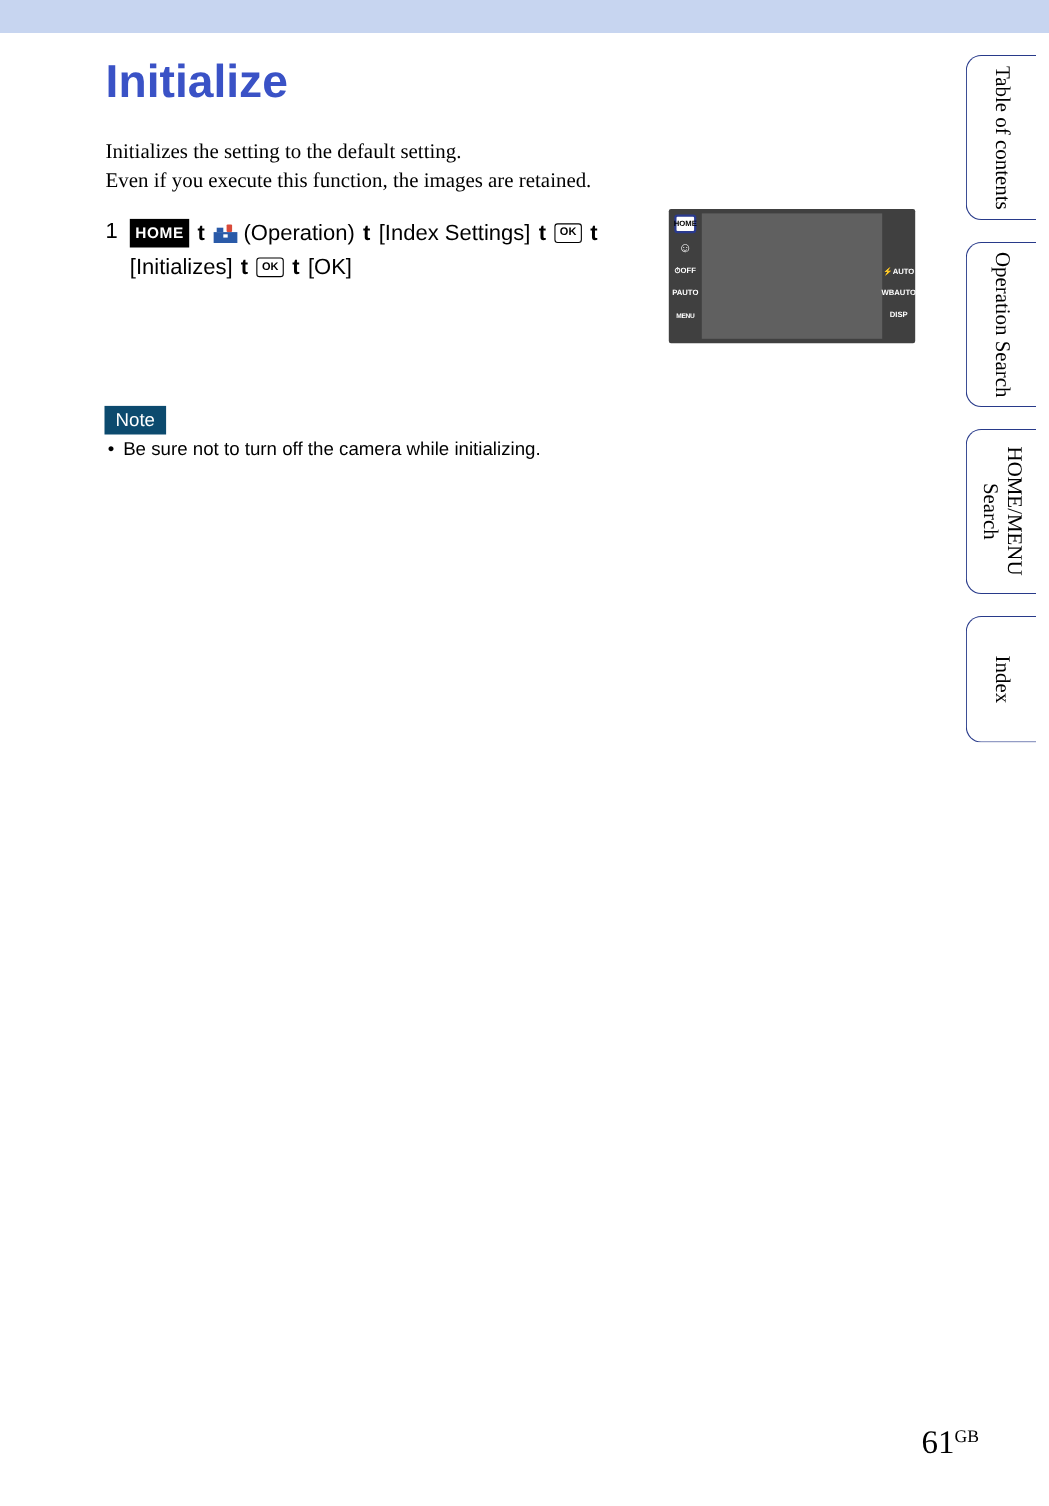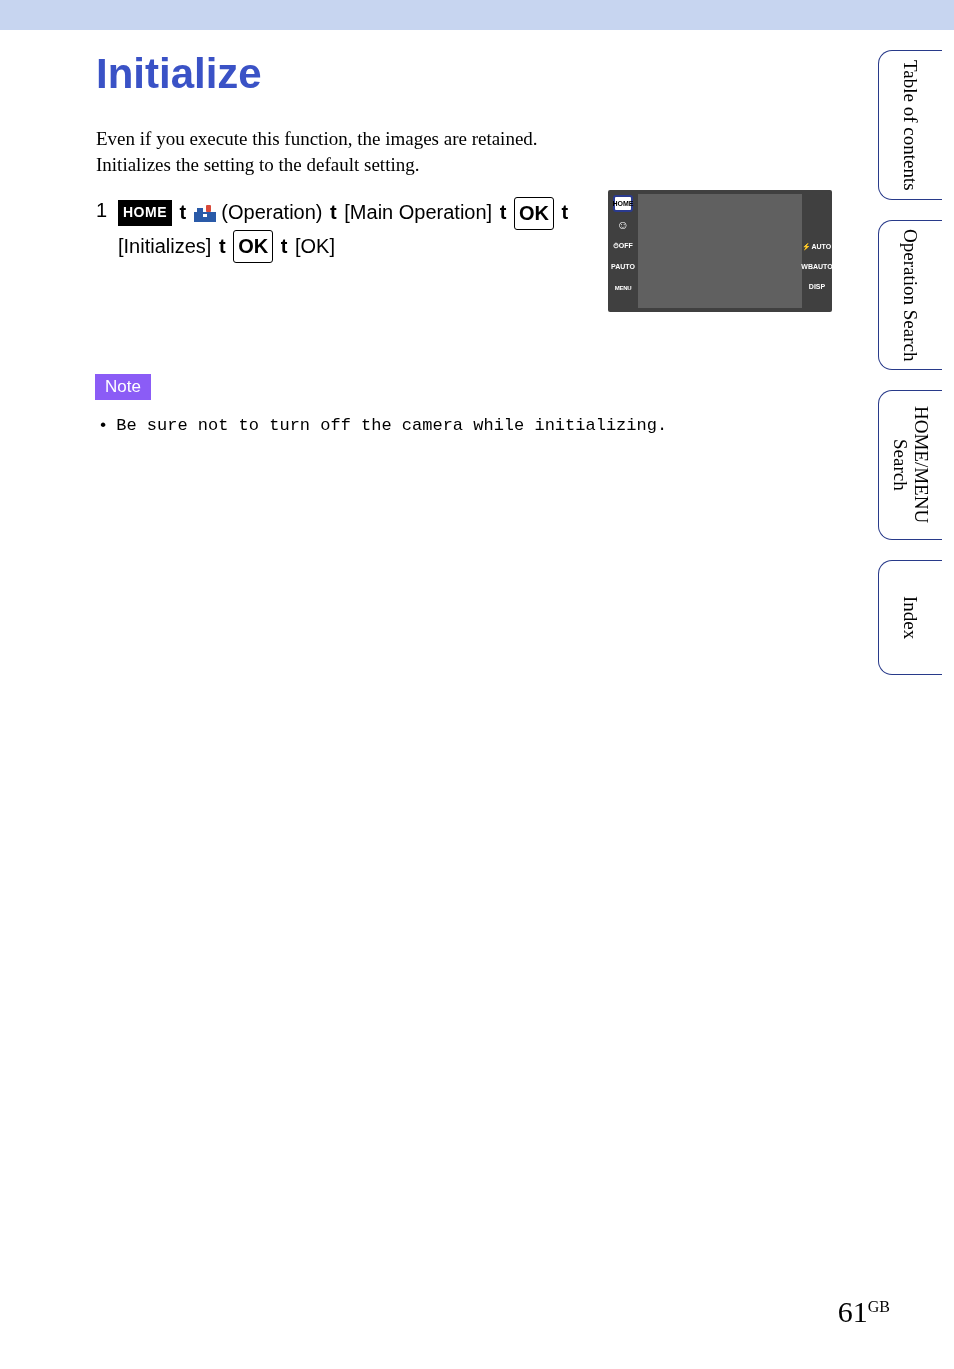--- a/index.html
+++ b/index.html
@@ -82,21 +82,21 @@
       font-family: Arial, sans-serif;
       font-weight: bold;
       padding: 0 2px;
     }
     .icon-ok {
       display: inline-block;
       border: 1.5px solid #000;
       border-radius: 3px;
       font-family: Arial, sans-serif;
       font-weight: bold;
-      font-size: 20px;
+      font-size: 10px;
       padding: 0 4px;
       vertical-align: middle;
       position: relative;
       top: -1px;
     }
     .camera-screen {
       position: absolute;
       top: 190px;
       left: 608px;
       width: 224px;
@@ -147,32 +147,32 @@
     }
     .ic-smile {
       font-size: 12px;
     }
     .ic-menu {
       font-size: 6px;
       letter-spacing: -0.3px;
     }
     .note-label {
       display: inline-block;
-      background: #8b5cf6;
+      background: #0c4a6e;
       color: #fff;
       font-family: Arial, sans-serif;
       font-size: 17px;
       padding: 3px 10px;
       margin-top: 110px;
       margin-left: -1px;
     }
     .note-list {
-      font-family: Liberation Mono, monospace;
+      font-family: Liberation Sans, sans-serif;
       font-size: 17px;
-      margin-top: 16px;
+      margin-top: 4px;
       list-style: none;
       padding-left: 2px;
     }
     .note-list li::before {
       content: "•";
       padding-right: 8px;
     }
     .side-tabs {
       position: absolute;
       right: 12px;
@@ -222,41 +222,41 @@
 </head>
 <body>
 
 <div class="top-bar"></div>
 
 <div class="content-wrap">
 
   <h1 class="page-title">Initialize</h1>
 
   <div class="intro-text">
+    <div>Initializes the setting to the default setting.</div>
     <div>Even if you execute this function, the images are retained.</div>
-    <div>Initializes the setting to the default setting.</div>
   </div>
 
   <div class="step-row">
     <div class="step-number">1</div>
     <div class="step-body">
       <div class="step-text">
         <span class="icon-home">HOME</span>
         <span class="arrow">t</span>
         <span class="icon-settings">
           <svg width="22" height="18" viewBox="0 0 22 18">
             <rect x="0" y="8" width="22" height="10" fill="#2a5aa8"></rect>
             <rect x="3" y="4" width="6" height="4" fill="#2a5aa8"></rect>
             <rect x="12" y="1" width="5" height="7" rx="1" fill="#d94a3a"></rect>
             <rect x="9" y="10" width="4" height="3" fill="#fff"></rect>
           </svg>
         </span>
         <span> (Operation) </span>
         <span class="arrow">t</span>
-        <span> [Main Operation] </span>
+        <span> [Index Settings] </span>
         <span class="arrow">t</span>
         <span class="icon-ok">OK</span>
         <span class="arrow">t</span>
         <span> [Initializes] </span>
         <span class="arrow">t</span>
         <span class="icon-ok">OK</span>
         <span class="arrow">t</span>
         <span> [OK]</span>
       </div>
     </div>

